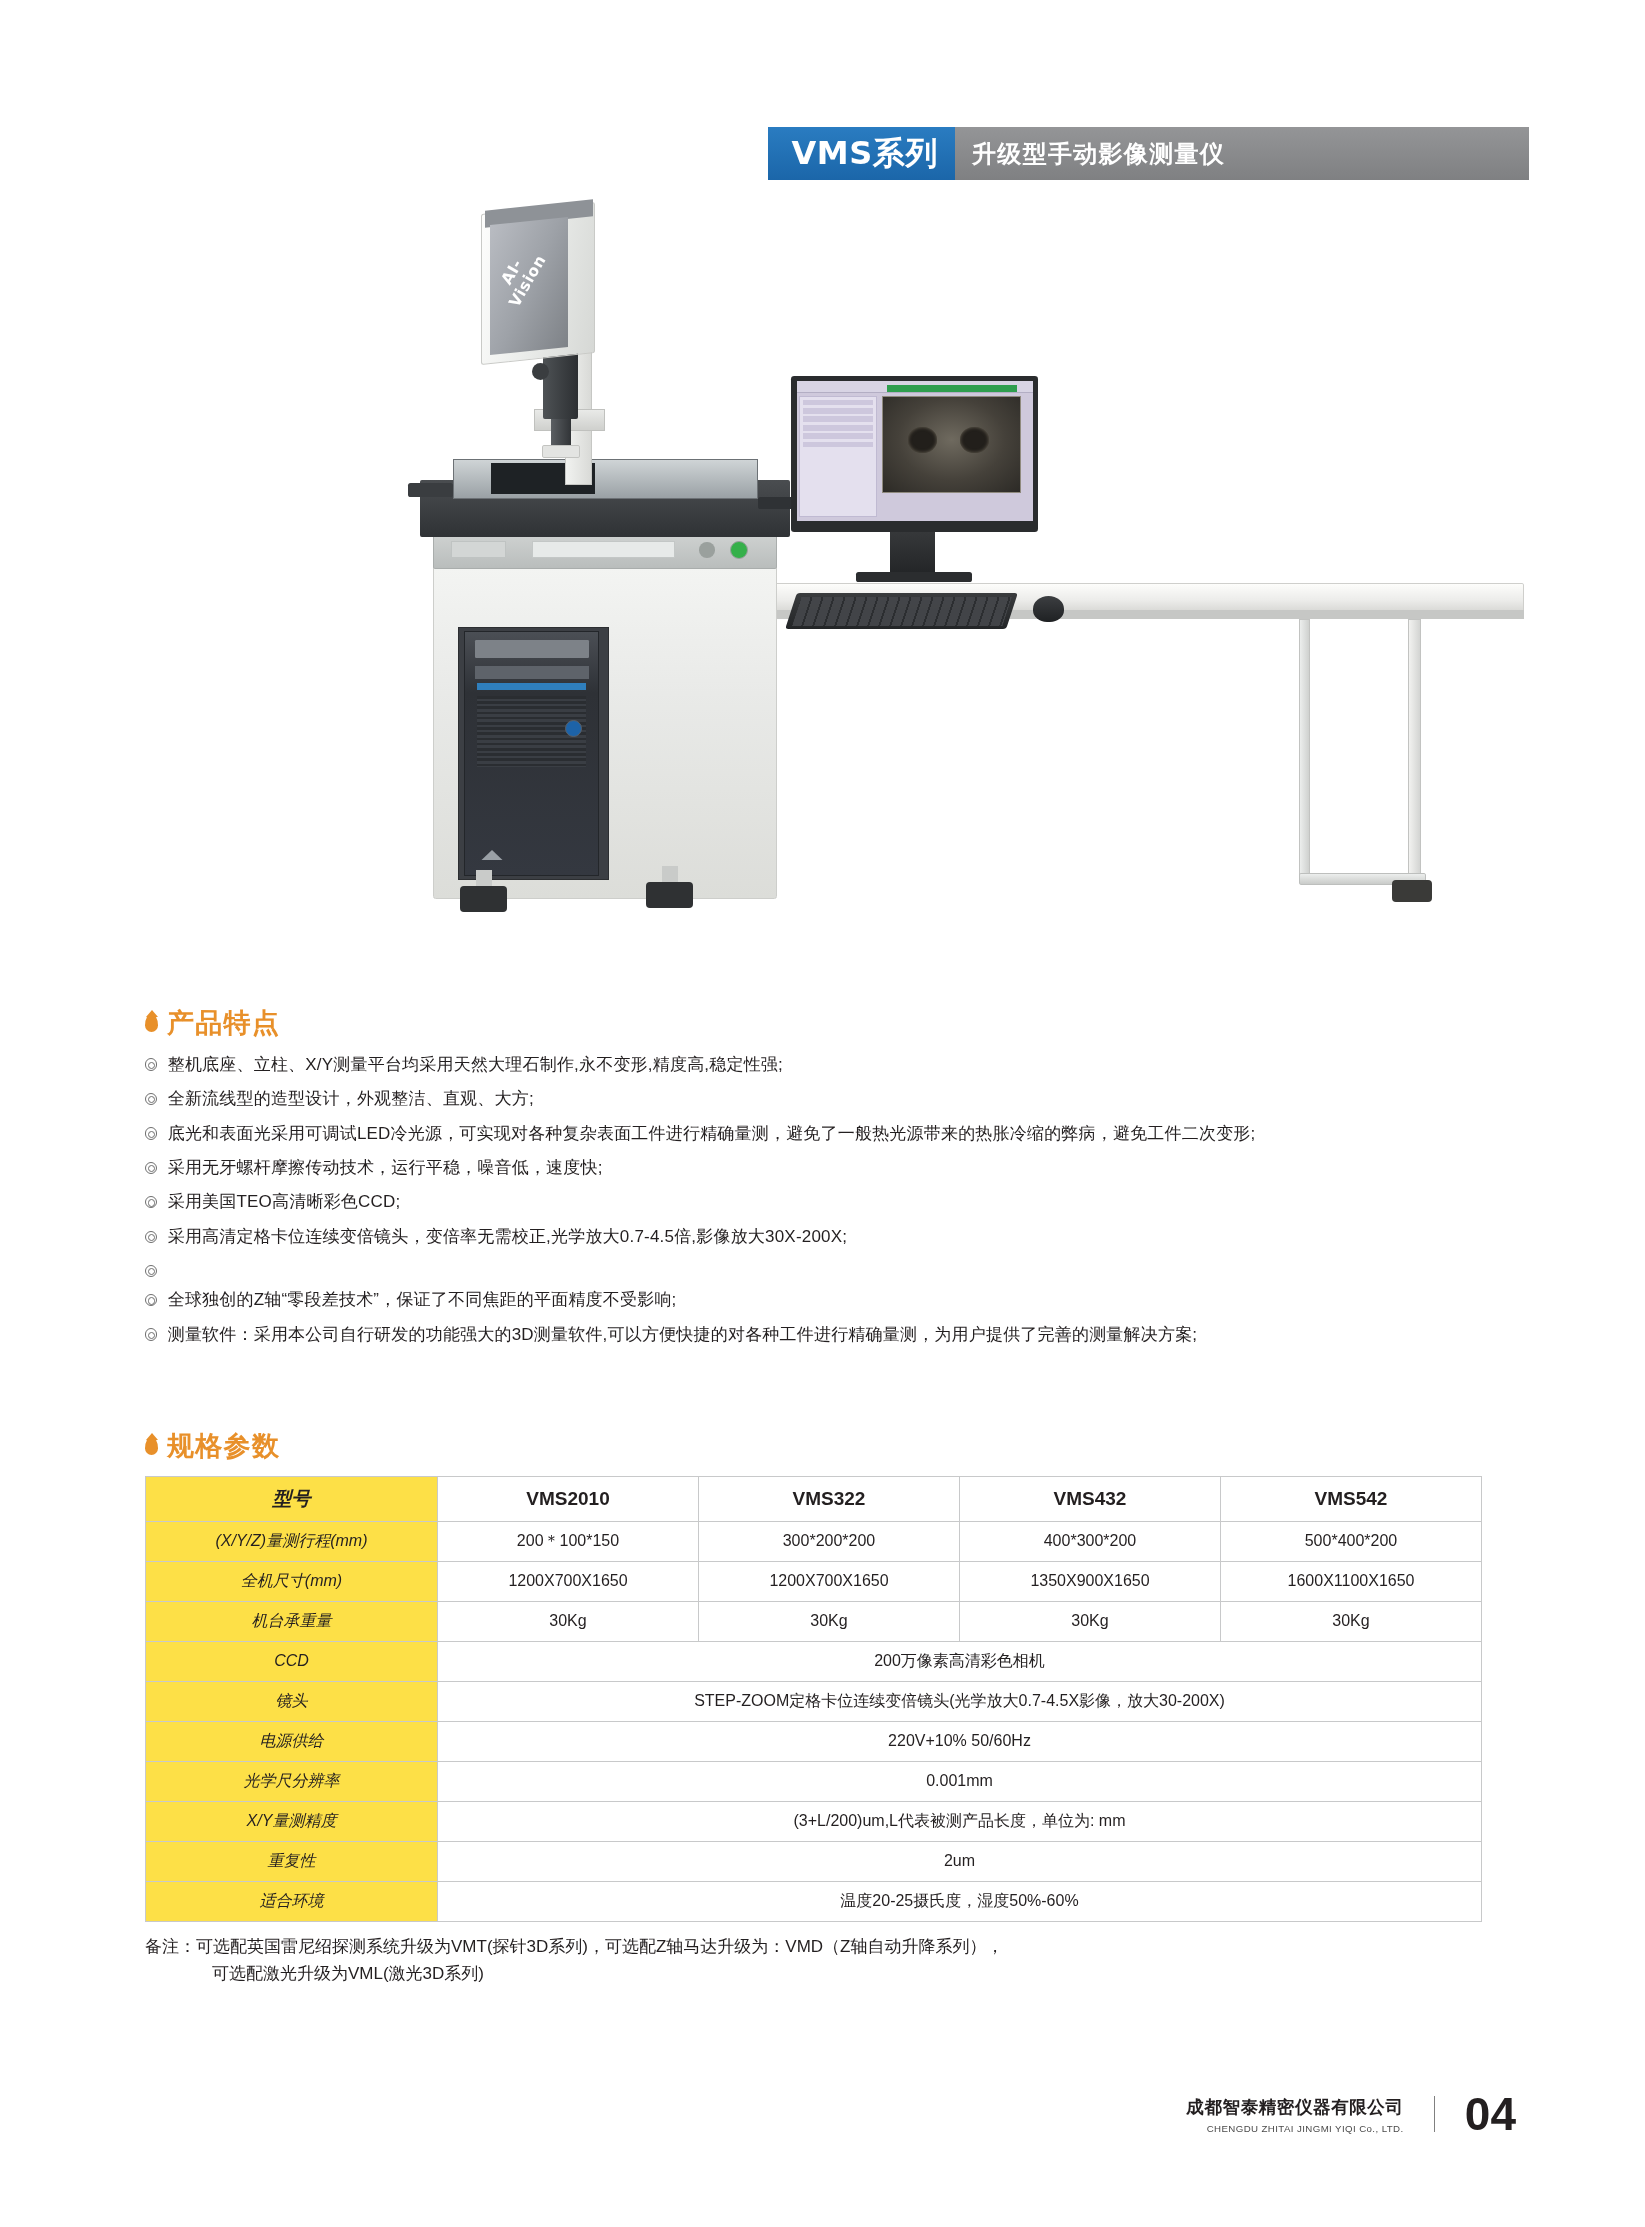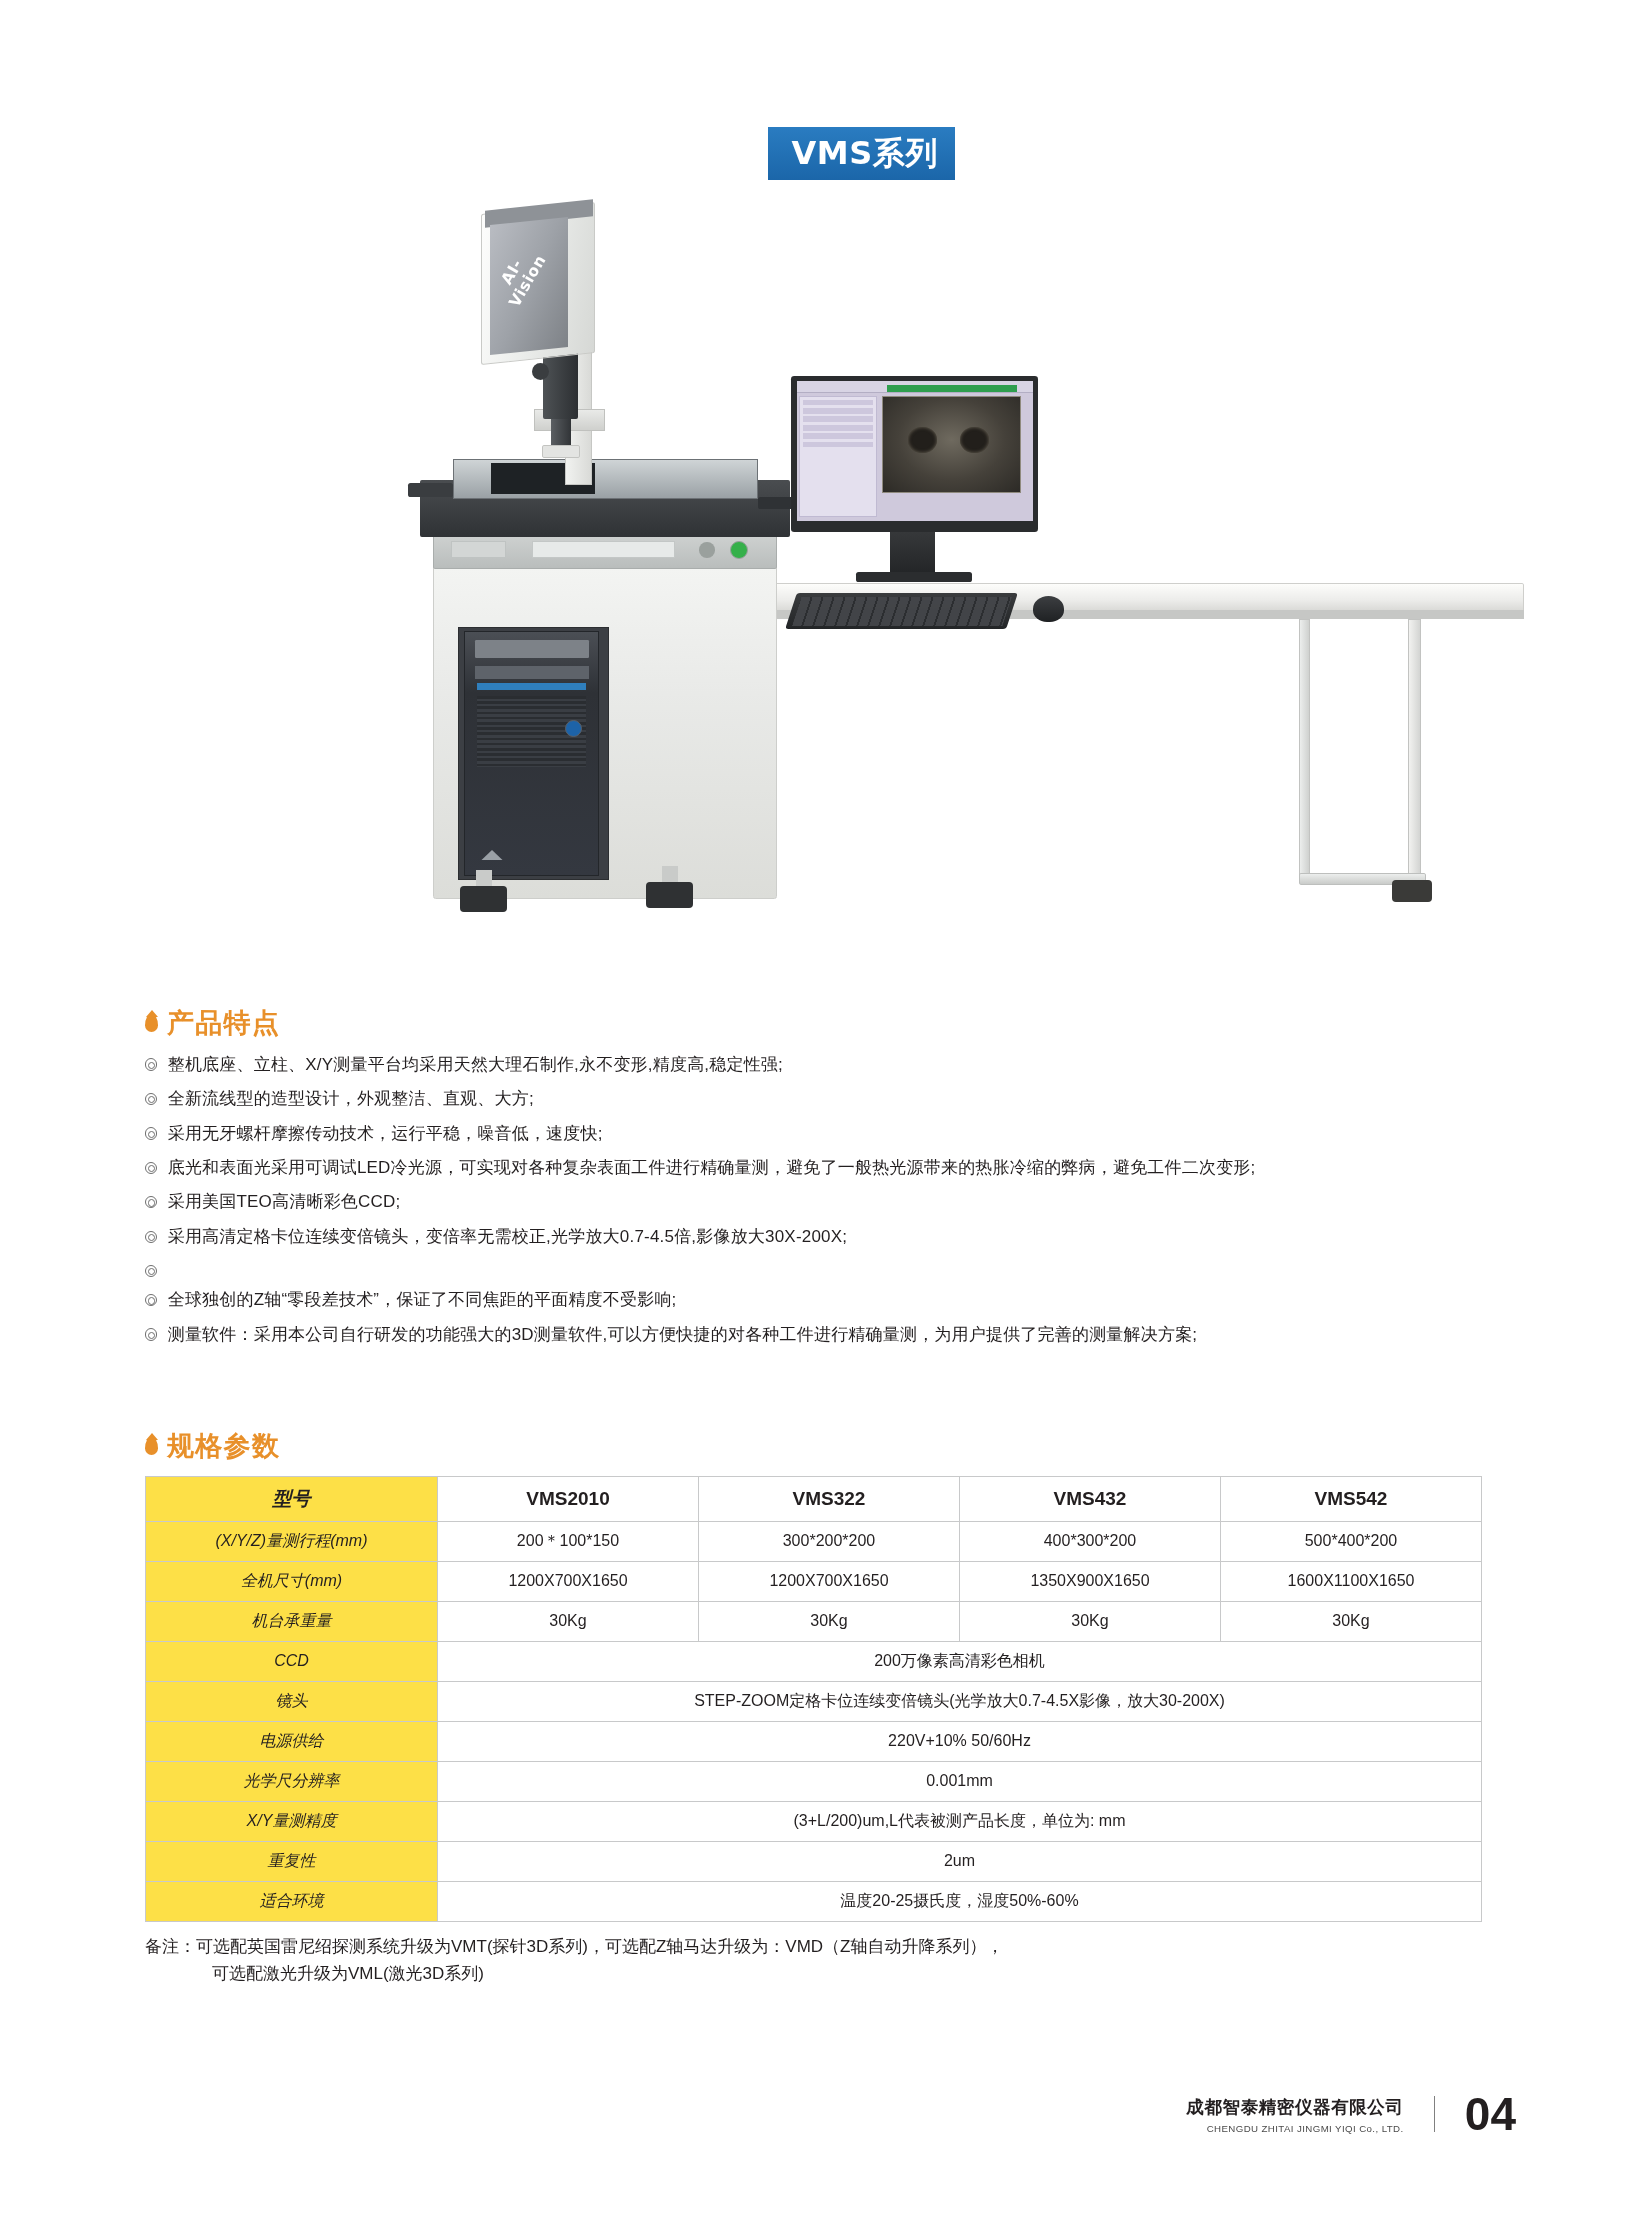--- a/index.html
+++ b/index.html
@@ -689,20 +689,21 @@
     color: #231f20;
   }
 </style>
 </head>
 <body>
 
 <div class="page">
 
   <div class="header-banner">
     <div class="banner-blue">VMS系列</div>
+    <div class="banner-gray">升级型手动影像测量仪</div>
   </div>
 
   <div class="photo-area">
 
     <div class="desk-top"></div>
     <div class="desk-edge"></div>
     <div class="desk-leg-r"></div>
     <div class="desk-leg-r2"></div>
     <div class="desk-leg-bar"></div>
     <div class="desk-foot-1"></div>
@@ -779,25 +780,25 @@
       <div class="feat-item">
         <span class="feat-bullet"></span>
         <span class="feat-text">整机底座、立柱、X/Y测量平台均采用天然大理石制作,永不变形,精度高,稳定性强;</span>
       </div>
       <div class="feat-item">
         <span class="feat-bullet"></span>
         <span class="feat-text">全新流线型的造型设计，外观整洁、直观、大方;</span>
       </div>
       <div class="feat-item">
         <span class="feat-bullet"></span>
-        <span class="feat-text">采用无牙螺杆摩擦传动技术，运行平稳，噪音低，速度快;</span>
+        <span class="feat-text">底光和表面光采用可调试LED冷光源，可实现对各种复杂表面工件进行精确量测，避免了一般热光源带来的热胀冷缩的弊病，避免工件二次变形;</span>
       </div>
       <div class="feat-item">
         <span class="feat-bullet"></span>
-        <span class="feat-text">底光和表面光采用可调试LED冷光源，可实现对各种复杂表面工件进行精确量测，避免了一般热光源带来的热胀冷缩的弊病，避免工件二次变形;</span>
+        <span class="feat-text">采用无牙螺杆摩擦传动技术，运行平稳，噪音低，速度快;</span>
       </div>
       <div class="feat-item">
         <span class="feat-bullet"></span>
         <span class="feat-text">采用美国TEO高清晰彩色CCD;</span>
       </div>
       <div class="feat-item">
         <span class="feat-bullet"></span>
         <span class="feat-text">采用高清定格卡位连续变倍镜头，变倍率无需校正,光学放大0.7-4.5倍,影像放大30X-200X;</span>
       </div>
       <div class="feat-item">

